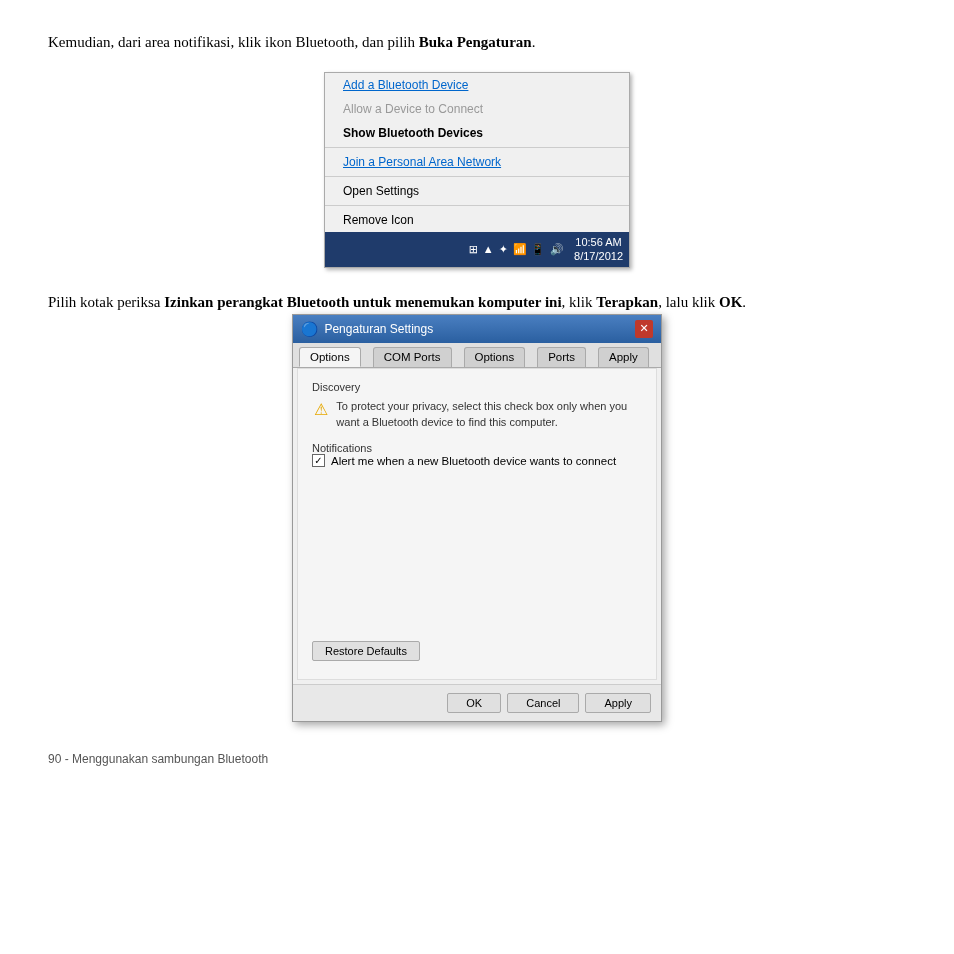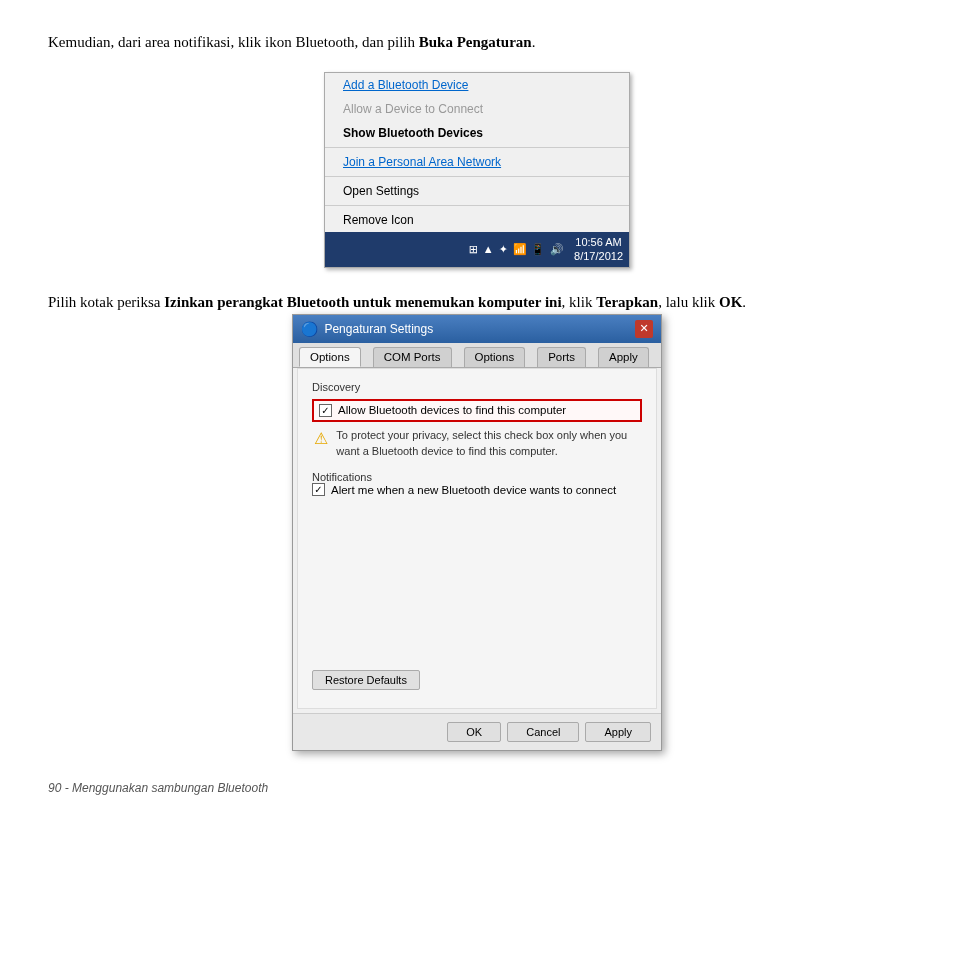--- a/index.html
+++ b/index.html
@@ -236,21 +236,20 @@
       background: #e0e0e0;
       border: 1px solid #aaa;
       cursor: pointer;
       border-radius: 2px;
     }
 
     
     .footer-text {
       font-family: Arial, sans-serif;
       font-size: 12px;
-      font-style: italic;
       color: #555;
       margin-top: 10px;
     }
   </style>
 </head>
 <body>
 
 <p class="intro-text">
   <span>Kemudian, dari area notifikasi, klik ikon Bluetooth, dan pilih </span><b>Buka Pengaturan</b><span>.</span>
 </p>
@@ -303,24 +302,20 @@
       <div class="dialog-tab">COM Ports</div>
       <div class="dialog-tab">Options</div>
       <div class="dialog-tab">Ports</div>
       <div class="dialog-tab">Apply</div>
     </div>
 
     <div class="dialog-content">
 
       <div class="dialog-section-label">Discovery</div>
 
-      <div class="dialog-checkbox-row highlighted">
-        <div class="dialog-checkbox checked"></div>
-        <span>Allow Bluetooth devices to find this computer</span>
-      </div>
 
       <div class="dialog-warning-row">
         <span class="dialog-warning-icon">⚠</span>
         <span class="dialog-warning-text">To protect your privacy, select this check box only when you want a Bluetooth device to find this computer.</span>
       </div>
 
       <div class="dialog-notifications-label">Notifications</div>
 
       <div class="dialog-checkbox-row">
         <div class="dialog-checkbox checked"></div>

